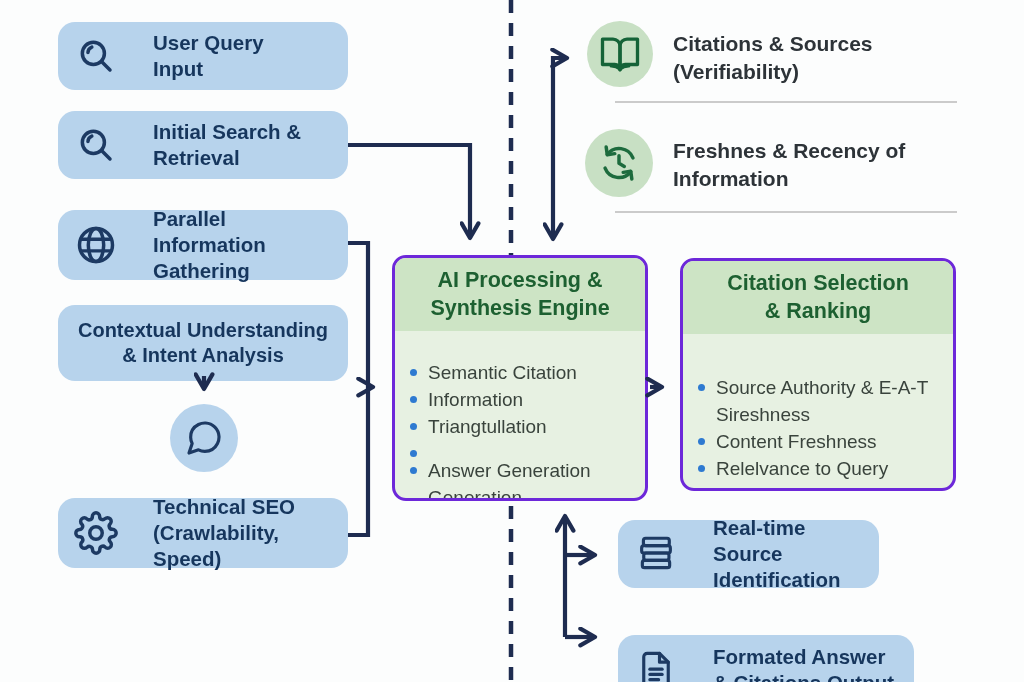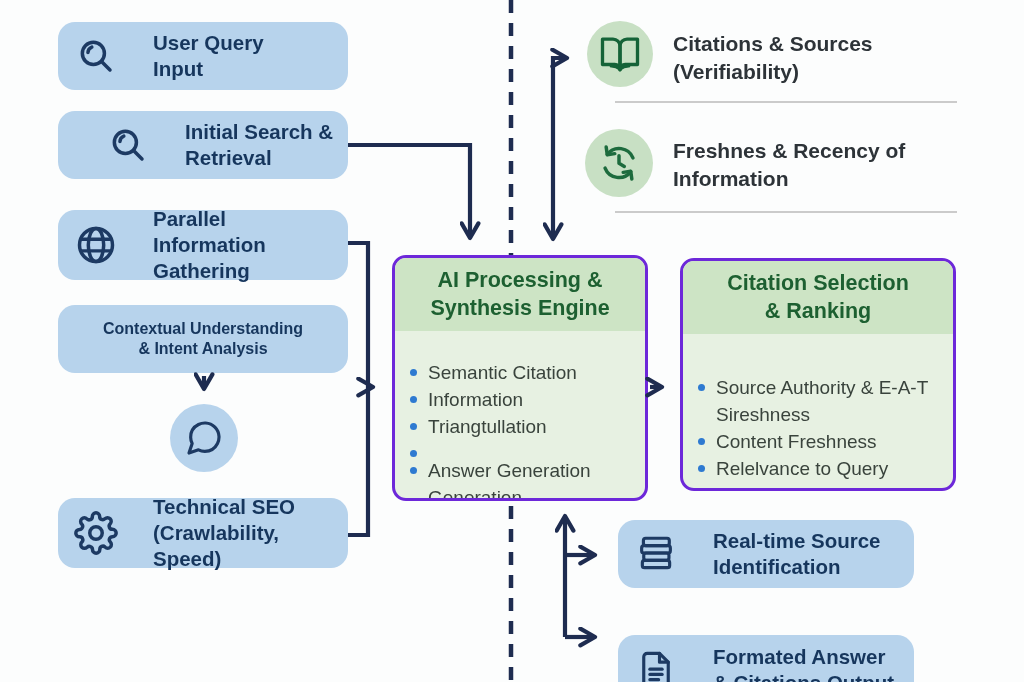--- a/index.html
+++ b/index.html
@@ -60,21 +60,21 @@
       <svg width="42" height="42" viewBox="0 0 24 24" fill="none" stroke="currentColor" stroke-width="2" stroke-linecap="round" stroke-linejoin="round">
           <circle cx="10.5" cy="10.5" r="6.3"></circle>
           <line x1="15.3" y1="15.3" x2="20" y2="20"></line>
           <path d="M7.4 10a3.4 3.4 0 0 1 2.2-3.1"></path>
         </svg>
     </span>
     <span class="label">User Query
 Input</span>
   </div>
 
-  <div class="node bluebox" style="left:58px;top:111px;width:290px;height:68px;padding-left:32px;">
+  <div class="node bluebox" style="left:58px;top:111px;width:290px;height:68px;">
     <span class="iconwrap">
       <svg width="42" height="42" viewBox="0 0 24 24" fill="none" stroke="currentColor" stroke-width="2" stroke-linecap="round" stroke-linejoin="round">
           <circle cx="10.5" cy="10.5" r="6.3"></circle>
           <line x1="15.3" y1="15.3" x2="20" y2="20"></line>
           <path d="M7.4 10a3.4 3.4 0 0 1 2.2-3.1"></path>
         </svg>
     </span>
     <span class="label">Initial Search &amp;
 Retrieval</span>
   </div>
@@ -84,21 +84,21 @@
       <svg width="44" height="44" viewBox="0 0 24 24" fill="none" stroke="currentColor" stroke-width="1.9" stroke-linecap="round" stroke-linejoin="round">
           <circle cx="12" cy="12" r="9"></circle>
           <ellipse cx="12" cy="12" rx="4.2" ry="9"></ellipse>
           <path d="M3.8 8.8h16.4M3.8 15.2h16.4"></path>
         </svg>
     </span>
     <span class="label label-center">Parallel Information
 Gathering</span>
   </div>
 
-  <div class="node bluebox" style="left:58px;top:305px;width:290px;height:68px;font-size:16px;">
+  <div class="node bluebox" style="left:58px;top:305px;width:290px;height:76px;font-size:20px;">
     <span class="label label-full">Contextual Understanding
 &amp; Intent Analysis</span>
   </div>
 
   <div class="node chatcircle" style="left:170px;top:404px;width:68px;height:68px;">
     <svg width="40" height="40" viewBox="0 0 24 24" fill="none" stroke="currentColor" stroke-width="1.9" stroke-linecap="round" stroke-linejoin="round">
         <path d="M21 11.5a8.38 8.38 0 0 1-.9 3.8 8.5 8.5 0 0 1-7.6 4.7 8.38 8.38 0 0 1-3.8-.9L3 21l1.9-5.7a8.38 8.38 0 0 1-.9-3.8 8.5 8.5 0 0 1 4.7-7.6 8.38 8.38 0 0 1 3.8-.9h.5a8.48 8.48 0 0 1 8 8v.5z"></path>
       </svg>
   </div>
 
@@ -177,21 +177,21 @@
         <path d="M4.4 14.8a8.1 8.1 0 0 0 14 1.9"></path>
         <path d="M5 3.3l.6 4.2 4.1-.6"></path>
         <path d="M19 20.7l-.6-4.2-4.1.6"></path>
         <path d="M12 8v4.2l2.9 1.7"></path>
       </svg>
   </div>
   <div class="feature-label" style="left:673px;top:137px;">Freshnes &amp; Recency of
 Information</div>
   <div class="divider" style="left:615px;top:211px;width:342px;"></div>
 
-  <div class="node bluebox" style="left:618px;top:520px;width:296px;height:68px;">
+  <div class="node bluebox" style="left:618px;top:520px;width:261px;height:68px;">
     <span class="iconwrap">
       <svg width="42" height="42" viewBox="0 0 24 24" fill="none" stroke="currentColor" stroke-width="1.8" stroke-linecap="round" stroke-linejoin="round">
           <rect x="4.8" y="3" width="14.8" height="4.2" rx="1.3"></rect>
           <rect x="3.8" y="7.2" width="16.4" height="4.2" rx="1.3"></rect>
           <rect x="5" y="11.4" width="14.4" height="4.2" rx="1.3"></rect>
           <rect x="4.2" y="15.6" width="15.6" height="4.2" rx="1.3"></rect>
         </svg>
     </span>
     <span class="label">Real-time Source
 Identification</span>

